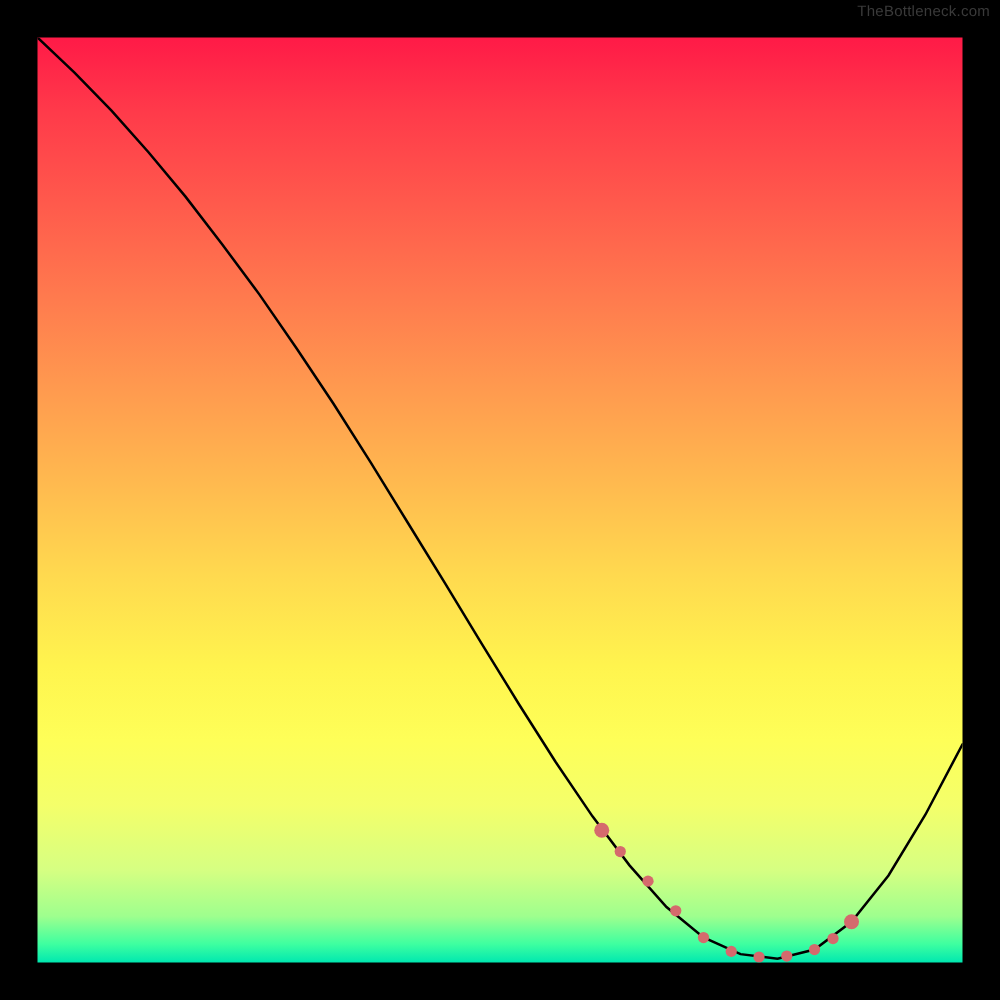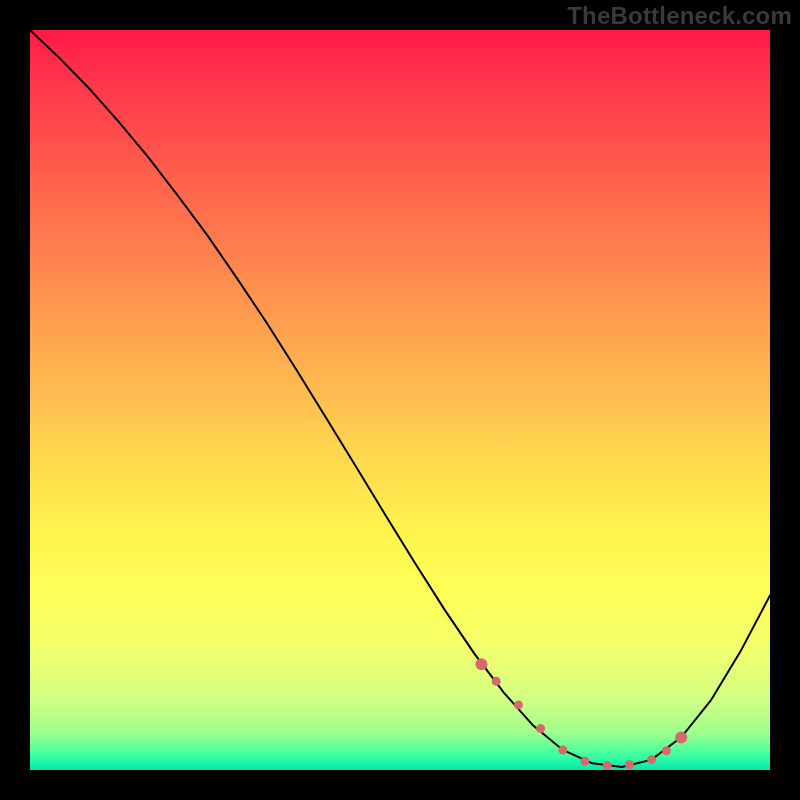--- a/index.html
+++ b/index.html
@@ -15,22 +15,22 @@
     position: relative;
     width: 800px;
     height: 800px;
     background: #000;
   }
   .watermark {
     position: absolute;
     top: 2px;
     right: 8px;
     color: #3a3a3a;
-    font-size: 24px;
-    font-weight: 700;
+    font-size: 12px;
+    font-weight: 400;
     letter-spacing: 0.2px;
     z-index: 20;
   }
   .plot-area {
     position: absolute;
     left: 30px;
     top: 30px;
     width: 740px;
     height: 740px;
   }

